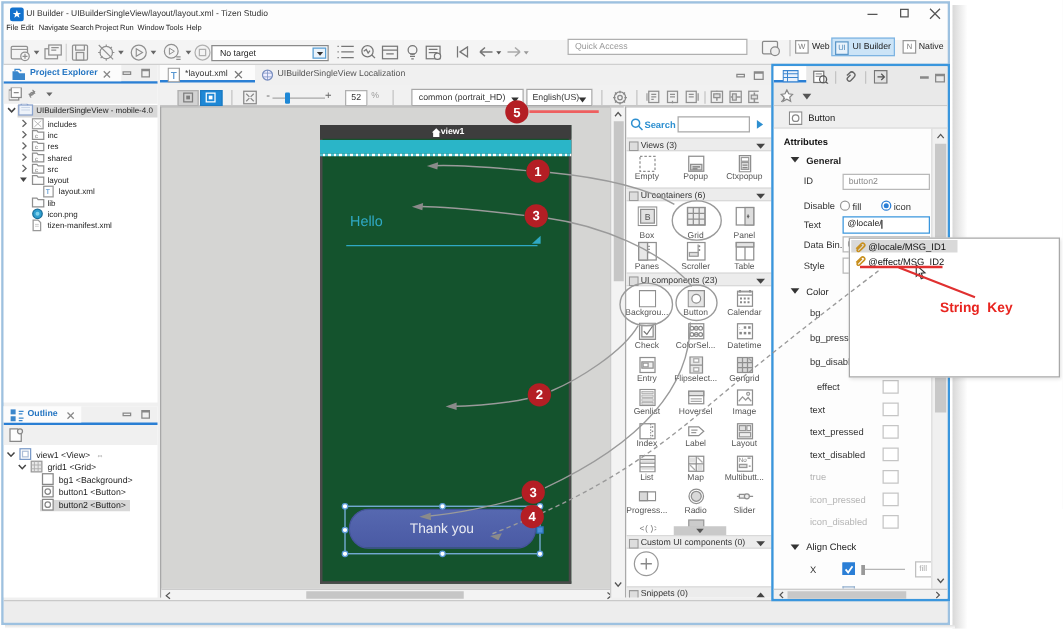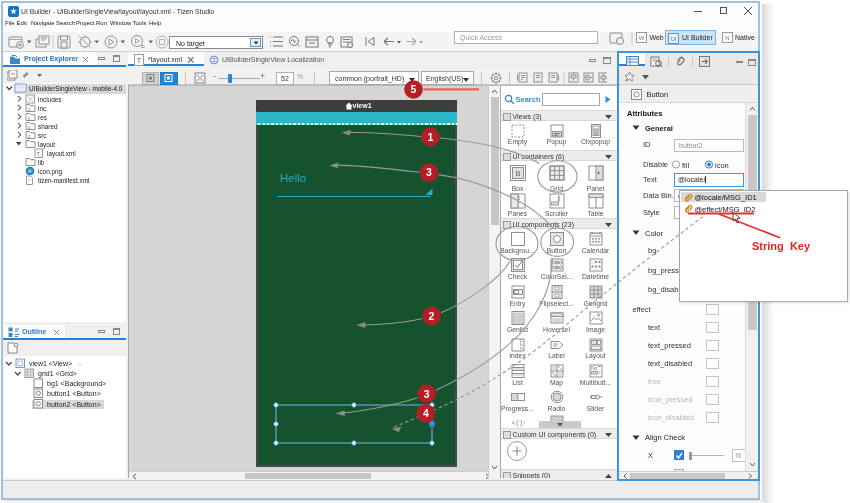--- a/index.html
+++ b/index.html
@@ -338,20 +338,23 @@
             <span class="abs" style="left:97px;top:0;font-size:7px;font-weight:bold;color:#fff;line-height:11px;">view1</span>
           </div>
       <div class="abs" style="left:-2.5px;top:11.5px;width:201px;height:11.5px;background:#2ab5c8;"></div>
       <div class="abs" style="left:-2.5px;top:23px;width:201px;height:1.6px;background:repeating-linear-gradient(to right,#53c5d4 0,#53c5d4 2.2px,#ffffff 2.2px,#ffffff 4.4px);"></div>
       <div class="abs" style="left:22px;top:72px;font-size:11.5px;color:#2fa9c4;">Hello</div>
       <div class="abs" style="left:19px;top:96px;width:153px;height:1.2px;background:#2fa9c4;"></div>
       <svg class="abs" style="left:167px;top:87.5px;" width="8" height="8">
             <path d="M7.5 0.5 V7 H0.5 Z" fill="#2fa9c4"></path>
           </svg>
 
+      <div class="abs" style="left:20.5px;top:306.5px;width:150px;height:32px;background:linear-gradient(#5668b0,#4a5aa4);border-radius:16px;border:1px solid #45549b;">
+        <div style="text-align:center;font-size:11px;color:#e8eaf2;line-height:31px;">Thank you</div>
+      </div>
 
       <svg class="abs" style="left:14px;top:301.6px;" width="165" height="48">
         <rect x="4" y="3" width="156" height="38" fill="none" stroke="#7fb4e8" stroke-width="1"></rect>
         <g fill="#fff" stroke="#5a9ad8">
           <circle cx="4" cy="3" r="2.2"></circle>
               <circle cx="82" cy="3" r="2.2"></circle>
               <circle cx="160" cy="3" r="2.2"></circle>
           <circle cx="4" cy="22" r="2.2"></circle>
               <circle cx="4" cy="41" r="2.2"></circle>
               <circle cx="82" cy="41" r="2.2"></circle>
@@ -737,21 +740,21 @@
     <svg class="abs" style="left:13.5px;top:127px;" width="8" height="6">
           <path d="M0.5 0.5 h7 l-3.5 4.5 z" fill="#333"></path>
         </svg>
     <div class="abs" style="left:26.5px;top:125.5px;font-size:7.5px;color:#222;">Color</div>
     <div class="abs" style="left:29.5px;top:143.0px;font-size:7.5px;color:#333;">bg</div>
     <div class="abs" style="left:87.5px;top:142.0px;width:13px;height:11px;background:#fff;border:1px solid #c5c5c5;"></div>
     <div class="abs" style="left:29.5px;top:162.5px;font-size:7.5px;color:#333;">bg_pressed</div>
     <div class="abs" style="left:87.5px;top:161.5px;width:13px;height:11px;background:#fff;border:1px solid #c5c5c5;"></div>
     <div class="abs" style="left:29.5px;top:182.0px;font-size:7.5px;color:#333;">bg_disabled</div>
     <div class="abs" style="left:87.5px;top:181.0px;width:13px;height:11px;background:#fff;border:1px solid #c5c5c5;"></div>
-    <div class="abs" style="left:14px;top:201.5px;font-size:7.5px;color:#333;text-align:right;">effect</div>
+    <div class="abs" style="left:35px;top:201.5px;font-size:7.5px;color:#333;text-align:right;">effect</div>
     <div class="abs" style="left:87.5px;top:200.5px;width:13px;height:11px;background:#fff;border:1px solid #c5c5c5;"></div>
     <div class="abs" style="left:29.5px;top:220.0px;font-size:7.5px;color:#333;">text</div>
     <div class="abs" style="left:87.5px;top:219.0px;width:13px;height:11px;background:#fff;border:1px solid #c5c5c5;"></div>
     <div class="abs" style="left:29.5px;top:238.0px;font-size:7.5px;color:#333;">text_pressed</div>
     <div class="abs" style="left:87.5px;top:237.0px;width:13px;height:11px;background:#fff;border:1px solid #c5c5c5;"></div>
     <div class="abs" style="left:29.5px;top:256.0px;font-size:7.5px;color:#333;">text_disabled</div>
     <div class="abs" style="left:87.5px;top:255.0px;width:13px;height:11px;background:#fff;border:1px solid #c5c5c5;"></div>
     <div class="abs" style="left:29.5px;top:274.0px;font-size:7.5px;color:#b5b5b5;">true</div>
     <div class="abs" style="left:87.5px;top:273.0px;width:13px;height:11px;background:#fff;border:1px solid #c5c5c5;"></div>
     <div class="abs" style="left:29.5px;top:292.0px;font-size:7.5px;color:#b5b5b5;">icon_pressed</div>

